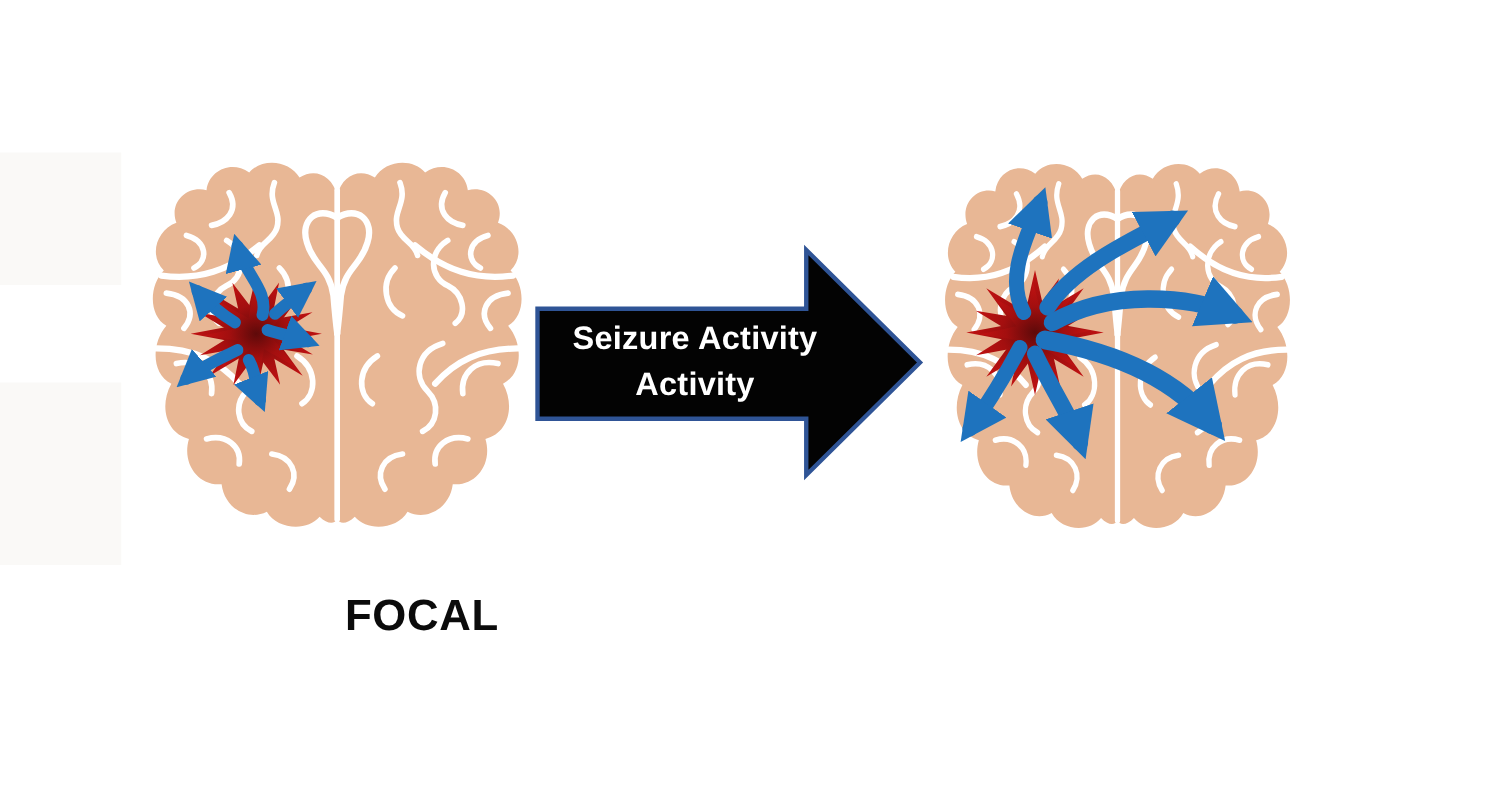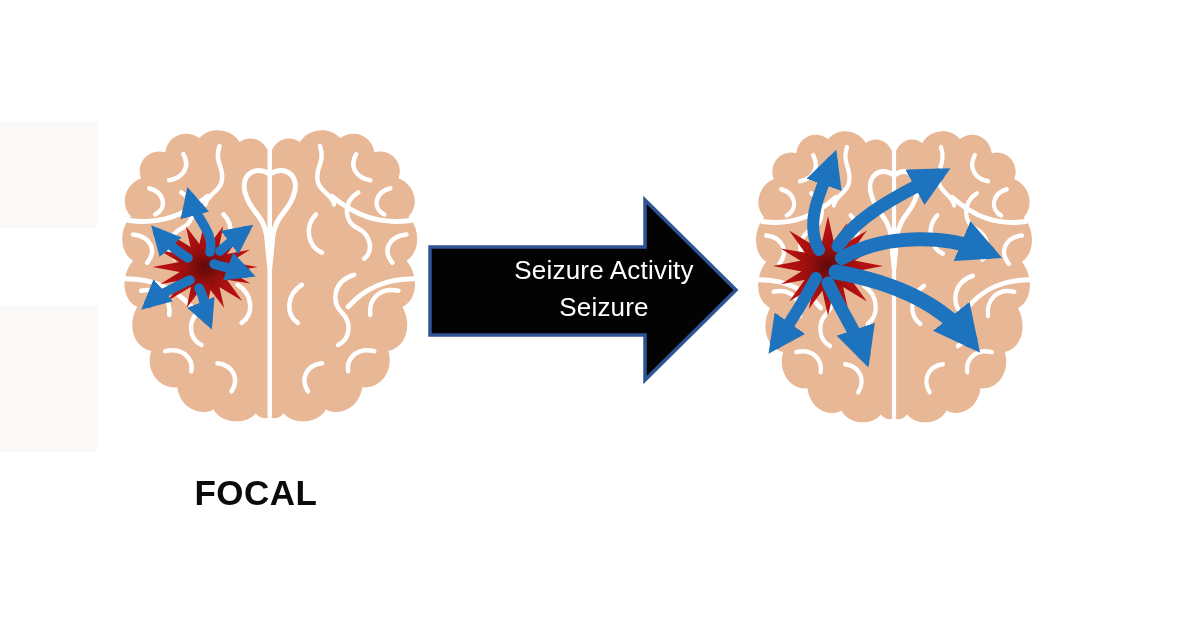--- a/index.html
+++ b/index.html
@@ -20,28 +20,27 @@
   .sulc{stroke:var(--sulci,#ffffff);fill:none;stroke-linecap:round;stroke-linejoin:round;}
   .blue-arrow{stroke:var(--spread-arrow,#1E73BE);fill:none;stroke-linecap:round;}
   .ahfill{fill:var(--spread-arrow,#1E73BE);}
   .black-arrow{fill:var(--arrow-fill,#030303);stroke:var(--arrow-border,#2F5496);stroke-width:3.5;stroke-linejoin:miter;}
 
   .side-label{
     position:absolute;width:240px;text-align:center;
     font-weight:bold;font-size:35px;line-height:44px;
     color:var(--label-color,#000);letter-spacing:0.5px;
   }
-  .label-focal{left:136px;top:471px;}
+  .label-focal{left:159px;top:471px;text-align:right;}
   .label-generalized{left:789px;top:471px;}
 
   .arrow-label{
     position:absolute;left:431px;top:252px;width:250px;text-align:center;
-    color:var(--arrow-text-color,#fff);font-weight:normal;font-size:26px;line-height:37px;
+    color:var(--arrow-text-color,#fff);font-weight:bold;font-size:26px;line-height:37px;
     letter-spacing:0.2px;
-    padding-left:48px;
   }
   .arrow-label span{display:block;}
 </style>
 </head>
 <body>
 
 <div class="canvas">
 
   <div class="ghost ghost-a"></div>
   <div class="ghost ghost-b"></div>
@@ -136,19 +135,19 @@
       <path stroke-width="15" d="M836,272 C892,282 940,302 970,340"></path>
       <path stroke-width="13" d="M828,283 C844,316 858,336 864,354"></path>
       <path stroke-width="12" d="M816,278 C800,308 788,326 776,343"></path>
     </g>
 
     <polygon class="black-arrow" points="430,247 645,247 645,200 736,290 645,380 645,335 430,335"></polygon>
   </svg>
 
   <div class="arrow-label">
     <span>Seizure Activity</span>
-    <span>Seizure</span>
+    <span>Activity</span>
   </div>
 
   <div class="side-label label-focal">FOCAL</div>
 
 
 </div>
 
 </body></html>

